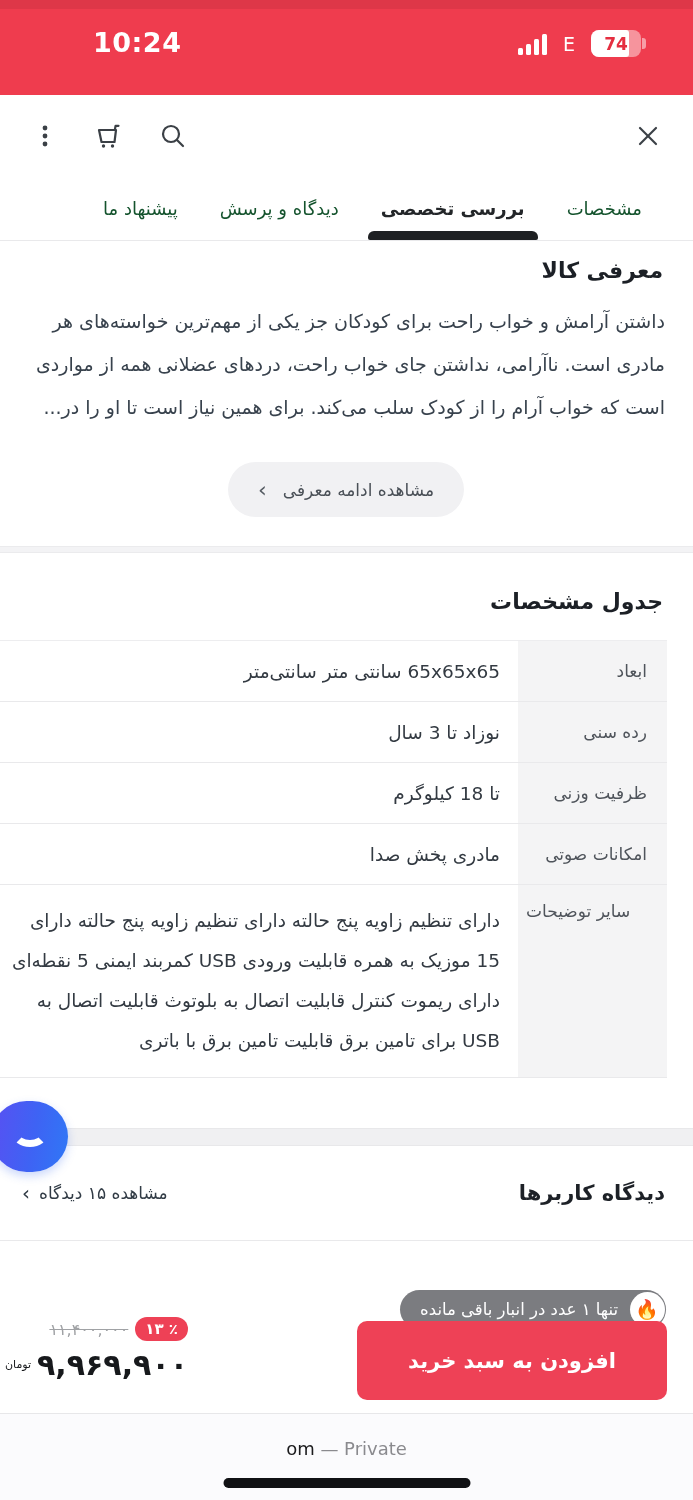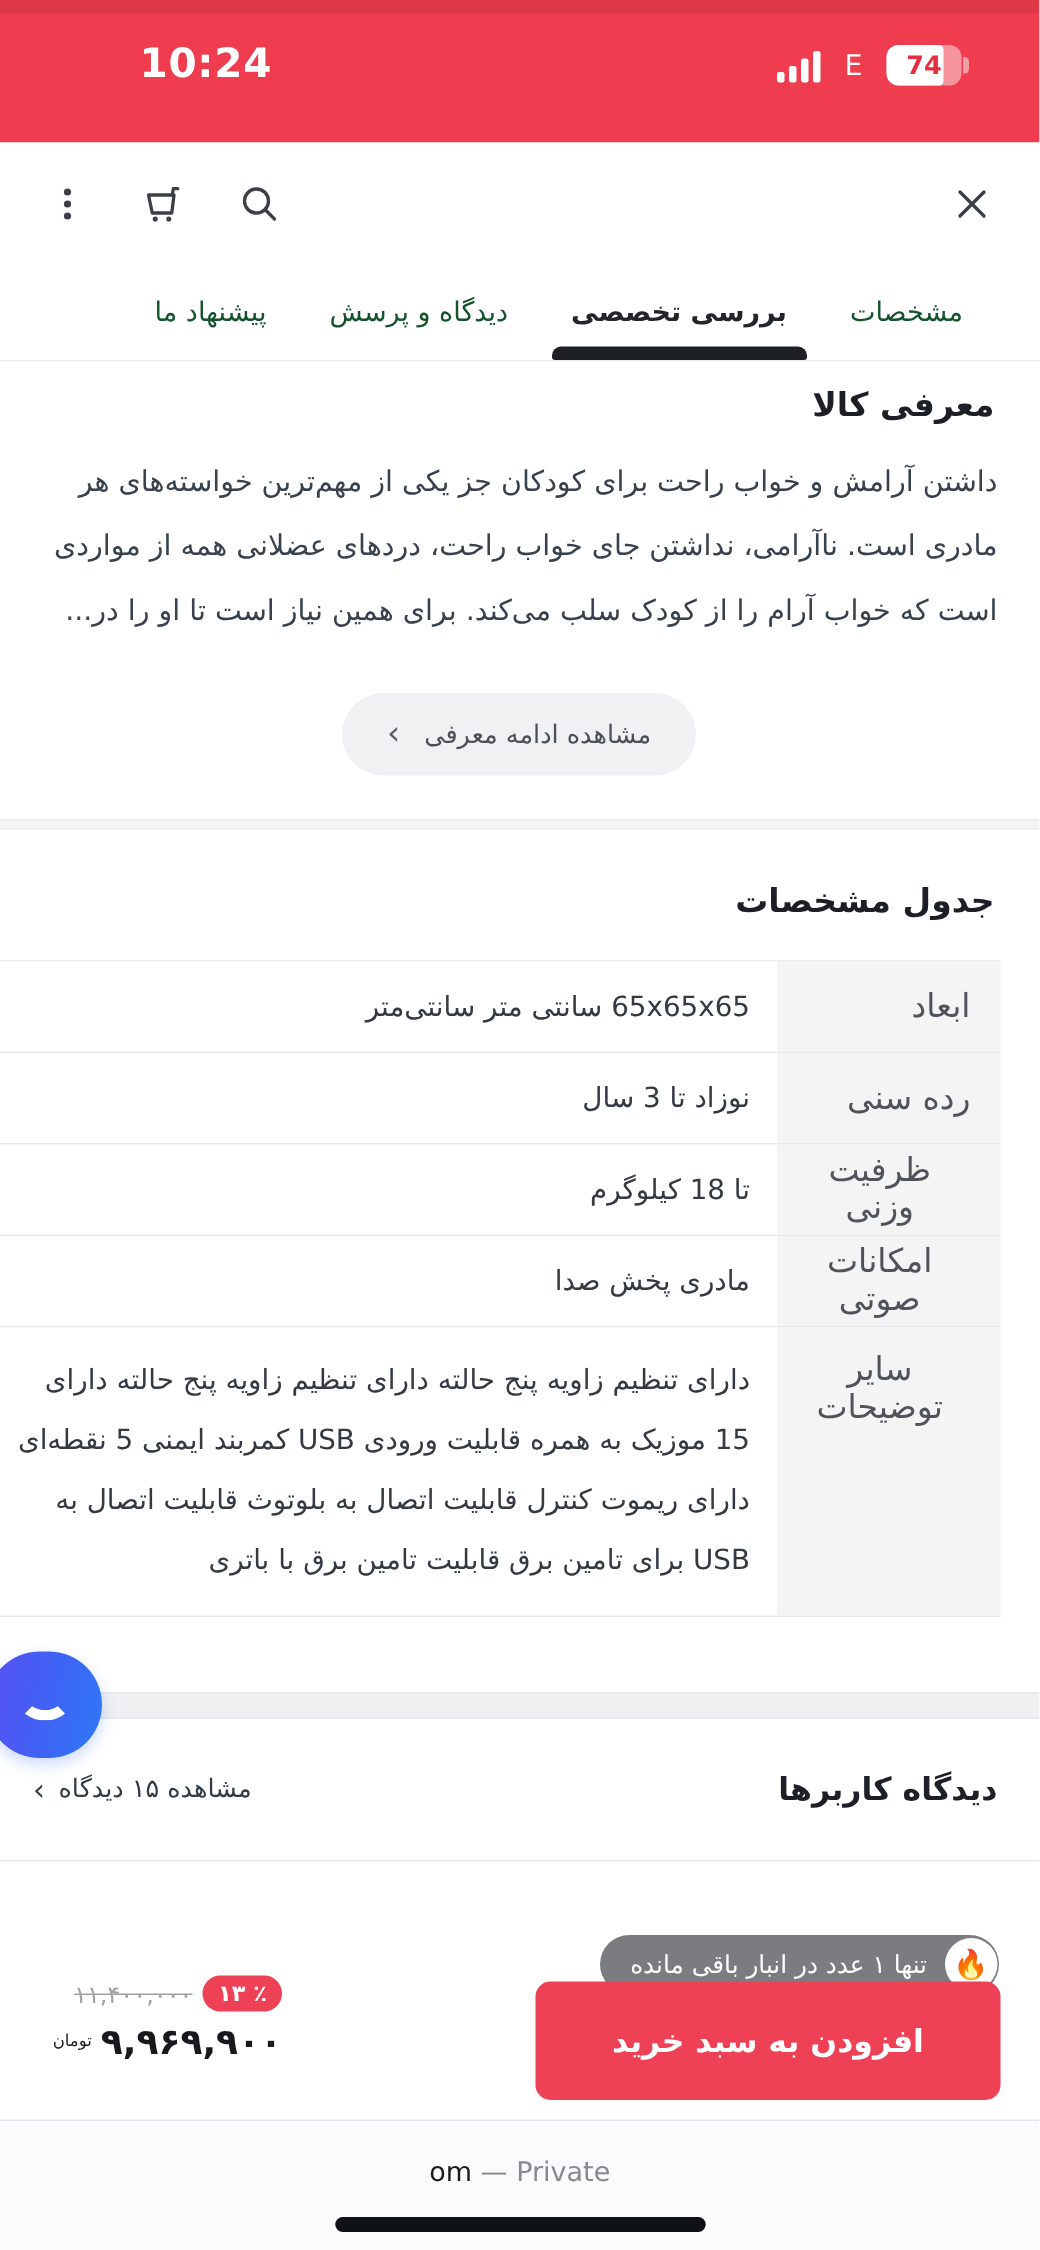--- a/index.html
+++ b/index.html
@@ -41,21 +41,21 @@
 
   
   .band1 { position: absolute; top: 546px; left: 0; width: 693px; height: 7px; background: #f3f3f5; border-top: 1px solid #ebebed; border-bottom: 1px solid #ebebed; }
   .band2 { position: absolute; top: 1128px; left: 0; width: 693px; height: 18px; background: #f0f0f2; border-top: 1px solid #e8e8ea; border-bottom: 1px solid #e8e8ea; }
 
   
   .section-specs { position: absolute; top: 553px; left: 0; width: 693px; height: 575px; direction: rtl; background: #fff; }
   .section-specs .sec-title { margin-top: 36px; }
   .spec-table { margin: 26px 26px 0 0; border-top: 1px solid #ededef; }
   .spec-row { display: flex; direction: rtl; border-bottom: 1px solid #e9e9eb; }
-  .cell-label { width: 149px; background: #f4f4f5; padding: 16px 20px 16px 8px; font-size: 22px; color: #4f545b; text-align: center; }
+  .cell-label { width: 149px; background: #f4f4f5; padding: 16px 20px 16px 8px; font-size: 17px; color: #4f545b; text-align: left; }
   .cell-value { flex: 1; padding: 16px 18px 16px 8px; font-size: 18.5px; color: #333a42; text-align: right; line-height: 40px; }
   .spec-row.short .cell-value, .spec-row.short .cell-label { display: flex; align-items: center; justify-content: flex-start; line-height: normal; min-height: 60px; padding-top: 0; padding-bottom: 0; }
   .spec-row.short .cell-value { justify-content: flex-start; }
 
   
   .reviews { position: absolute; top: 1146px; left: 0; width: 693px; height: 94px; direction: rtl; display: flex; align-items: center; padding: 0 28px 0 22px; background: #fff; }
   .reviews .rev-title { font-size: 21px; font-weight: bold; color: #1d2127; }
   .reviews .spacer { flex: 1; }
   .reviews .rev-link { display: flex; align-items: center; gap: 9px; font-size: 17px; color: #323c46; cursor: pointer; }
   .reviews .chev { font-size: 20px; color: #323c46; }
@@ -67,21 +67,21 @@
   
   .bottombar { position: absolute; top: 1240px; left: 0; width: 693px; height: 173px; background: #fff; border-top: 1px solid #e9e9eb; }
   .stock-pill { position: absolute; right: 27px; top: 21px; height: 39px; background: #7b7c80; border-radius: 20px; color: #fff; font-size: 16.5px; display: flex; align-items: center; direction: rtl; padding: 0 48px 0 20px; margin-top: 28px; }
   .fire-circle { position: absolute; right: 1px; top: 2px; width: 35px; height: 35px; background: #fff; border-radius: 50%; display: flex; align-items: center; justify-content: center; font-size: 19px; }
   .cta { position: absolute; right: 26px; top: 80px; width: 310px; height: 79px; background: #ee4156; border-radius: 10px; color: #fff; font-size: 21px; font-weight: bold; display: flex; align-items: center; justify-content: center; cursor: pointer; }
   .price-block { position: absolute; left: 18px; top: 76px; width: 170px; direction: rtl; }
   .price-line1 { display: flex; direction: rtl; align-items: center; gap: 7px; justify-content: flex-start; }
   .discount-pill { background: #ee4156; color: #fff; font-size: 15px; font-weight: bold; border-radius: 13px; padding: 3px 10px; white-space: nowrap; }
   .old-price { color: #a0a2a5; font-size: 16px; text-decoration: line-through; white-space: nowrap; }
   .price-line2 { display: flex; direction: rtl; align-items: center; gap: 6px; margin-top: 6px; }
-  .new-price { color: #17191c; font-size: 24px; font-weight: bold; letter-spacing: -0.5px; white-space: nowrap; }
+  .new-price { color: #17191c; font-size: 30px; font-weight: bold; letter-spacing: -0.5px; white-space: nowrap; }
   .currency { color: #17191c; font-size: 11px; width: 26px; line-height: 12px; text-align: center; }
 
   
   .safari { position: absolute; top: 1413px; left: 0; width: 693px; height: 87px; background: #fbfbfd; border-top: 1px solid #e7e7e9; }
   .url-bar { position: absolute; top: 24px; left: 0; width: 100%; text-align: center; font-size: 18px; cursor: pointer; }
   .url-host { color: #1c1c1e; }
   .url-private { color: #8a8a8e; }
   .home-indicator { position: absolute; left: 50%; transform: translateX(-50%); top: 64px; width: 247px; height: 10px; border-radius: 5px; background: #101114; cursor: grab; }
 </style>
 </head>

